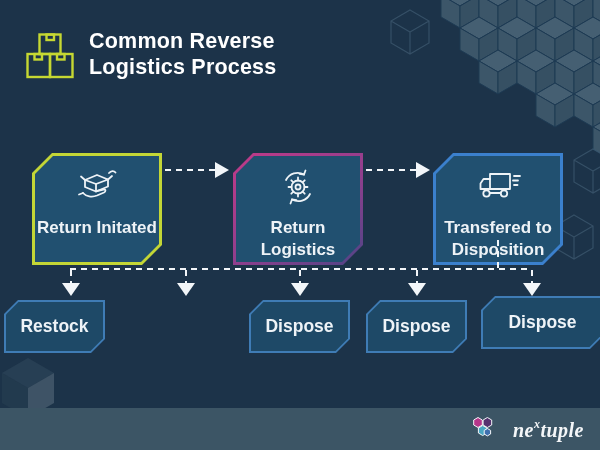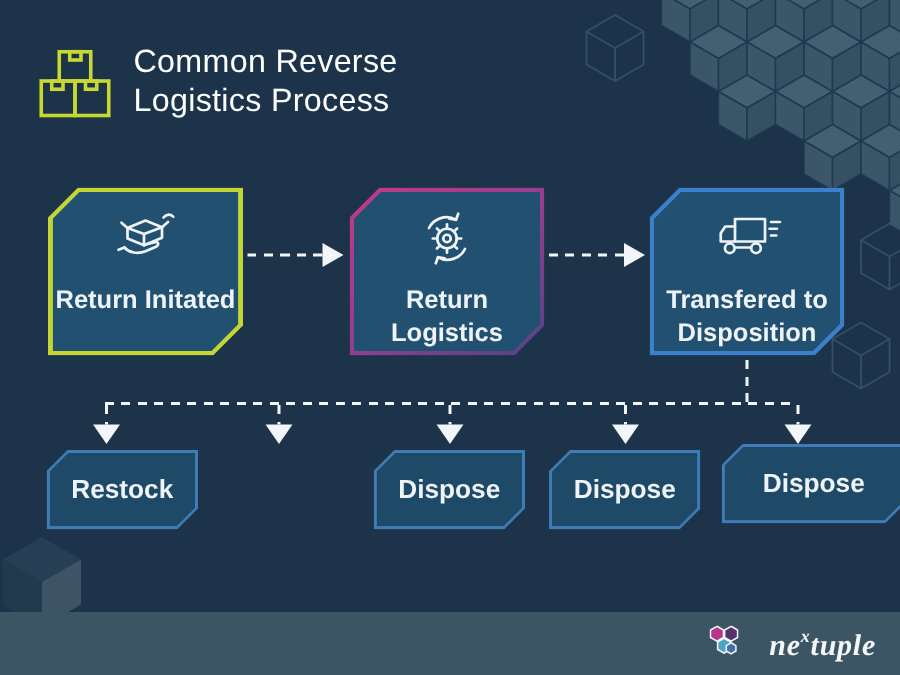--- a/index.html
+++ b/index.html
@@ -18,23 +18,23 @@
   .cf-right{fill:#36506300; fill:#365063; stroke:#1d3a53; stroke-width:1;}
   .cube-outline{fill:none; stroke:rgba(95,125,150,.38); stroke-width:1.2;}
   
   .footer-band{position:absolute; left:0; top:408px; width:600px; height:42px; background:#3c5565; z-index:1;}
   .brand{position:absolute; right:16px; top:417px; z-index:2; display:flex; align-items:center; gap:16px;}
   .brand-text{font-family:"Liberation Serif","DejaVu Serif",serif; font-style:italic; font-weight:bold; font-size:20px; color:#f4f6f8; letter-spacing:.5px;}
   .brand-text sup{font-size:12px; position:relative; top:-1px;}
   
   .header-icon{position:absolute; left:25px; top:32px; z-index:2;}
   .page-title{position:absolute; left:89px; top:28px; width:232px; z-index:2;
-    font-size:21.5px; font-weight:normal; line-height:1.22; color:#ffffff; letter-spacing:.2px;}
-  
-  .step-box{position:absolute; width:130px; height:112px; z-index:2;}
+    font-size:21.5px; font-weight:bold; line-height:1.22; color:#ffffff; letter-spacing:.2px;}
+  
+  .step-box{position:absolute; width:130px; height:112px; z-index:2;margin-top:28px;}
   .frame{position:absolute; inset:0;
     clip-path:polygon(20px 0,100% 0,100% calc(100% - 20px),calc(100% - 20px) 100%,0 100%,0 20px);}
   .fill{position:absolute; inset:3px; background:#215070;
     clip-path:polygon(18px 0,100% 0,100% calc(100% - 18px),calc(100% - 18px) 100%,0 100%,0 18px);}
   .step-1 .frame{background:#c3d636;}
   .step-2 .frame{background:linear-gradient(145deg,#c13a88 0%,#8f3f8d 55%,#4f4486 100%);}
   .step-3 .frame{background:#3b80cd;}
   .step-content{position:absolute; inset:0; display:flex; flex-direction:column; align-items:center; padding-top:13px; z-index:1;}
   .step-label{width:122px; margin-top:7px; text-align:center; font-size:17px; font-weight:bold; line-height:1.3; color:#eef3f7;}
   
@@ -191,21 +191,21 @@
   <div class="arrow-down" style="left:62px;  top:283px;"></div>
   <div class="dash-v" style="left:185px; top:270px; height:13px;"></div>
   <div class="arrow-down" style="left:177px; top:283px;"></div>
   <div class="dash-v" style="left:299px; top:270px; height:13px;"></div>
   <div class="arrow-down" style="left:291px; top:283px;"></div>
   <div class="dash-v" style="left:416px; top:270px; height:13px;"></div>
   <div class="arrow-down" style="left:408px; top:283px;"></div>
   <div class="dash-v" style="left:531px; top:270px; height:13px;"></div>
   <div class="arrow-down" style="left:523px; top:283px;"></div>
 
-  <div class="disp-box" style="left:31px; top:300px;">
+  <div class="disp-box" style="left:4px; top:300px;">
     <div class="frame"></div>
       <div class="fill"></div>
     <div class="disp-label">Restock</div>
   </div>
   <div class="disp-box" style="left:249px; top:300px;">
     <div class="frame"></div>
       <div class="fill"></div>
     <div class="disp-label">Dispose</div>
   </div>
   <div class="disp-box" style="left:366px; top:300px;">

